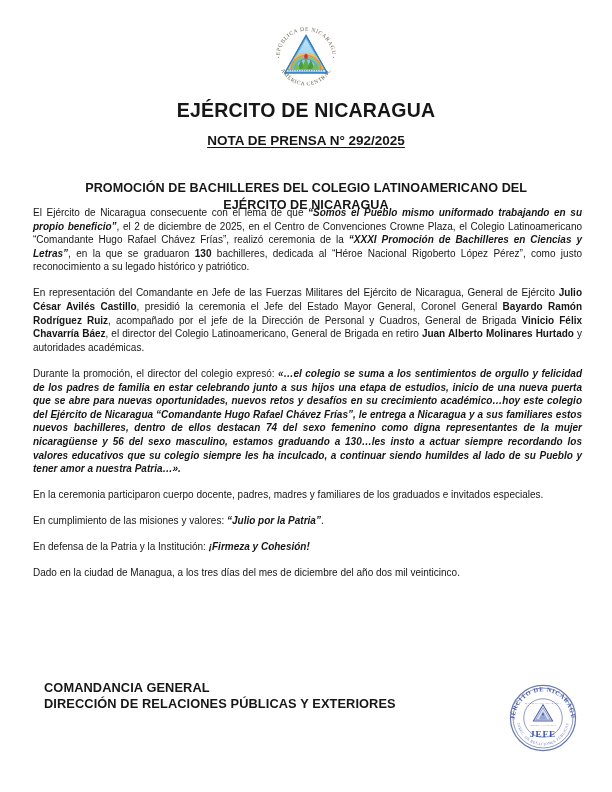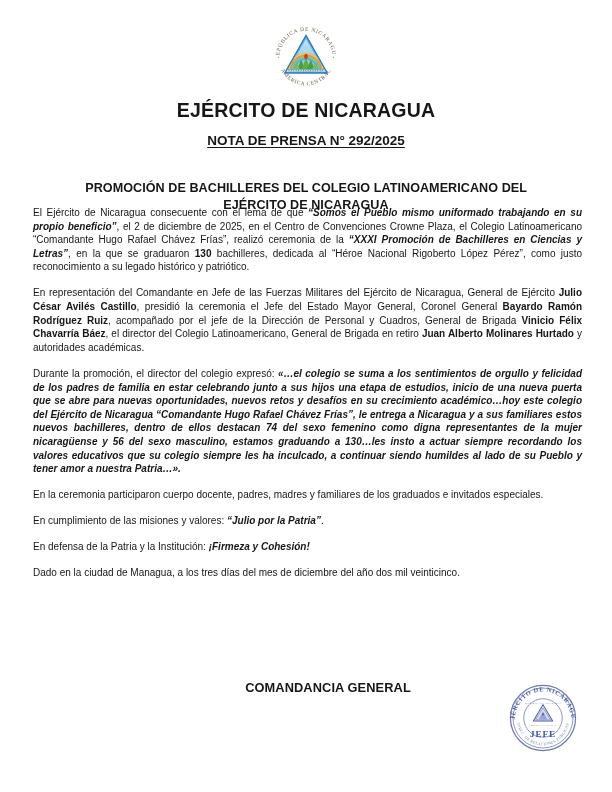--- a/index.html
+++ b/index.html
@@ -93,21 +93,20 @@
     font-weight: normal;
     font-style: normal;
   }
 
   
   .footer {
     position: absolute;
     left: 0;
     right: 0;
     top: 680px;
-    text-align: center;
     margin-left: 44px;
   }
   .footer-line {
     font-size: 12.8px;
     font-weight: bold;
     line-height: 1.28;
     letter-spacing: 0.1px;
   }
 
   .seal {
@@ -217,20 +216,21 @@
 
     <p class="para"><span>En cumplimiento de las misiones y valores: </span><span class="bi">“Julio por la Patria”</span><span>.</span></p>
 
     <p class="para"><span>En defensa de la Patria y la Institución: </span><span class="bi">¡Firmeza y Cohesión!</span></p>
 
     <p class="para">Dado en la ciudad de Managua, a los tres días del mes de diciembre del año dos mil veinticinco.</p>
   </div>
 
   <div class="footer">
     <div class="footer-line">COMANDANCIA GENERAL</div>
+    <div class="footer-line">DIRECCIÓN DE RELACIONES PÚBLICAS Y EXTERIORES</div>
   </div>
 
   <svg class="seal" viewBox="0 0 100 100">
     <defs>
       <path id="sealTop" d="M 12,52 A 38,38 0 0 1 88,52" fill="none"></path>
       <path id="sealBot" d="M 15,52 A 35,35 0 0 0 85,52" fill="none"></path>
     </defs>
     <g stroke="#51619f" fill="none">
       <circle cx="50" cy="50" r="44" stroke-width="1.6" opacity="0.85"></circle>
       <circle cx="50" cy="50" r="40.5" stroke-width="1.1" opacity="0.8"></circle>

